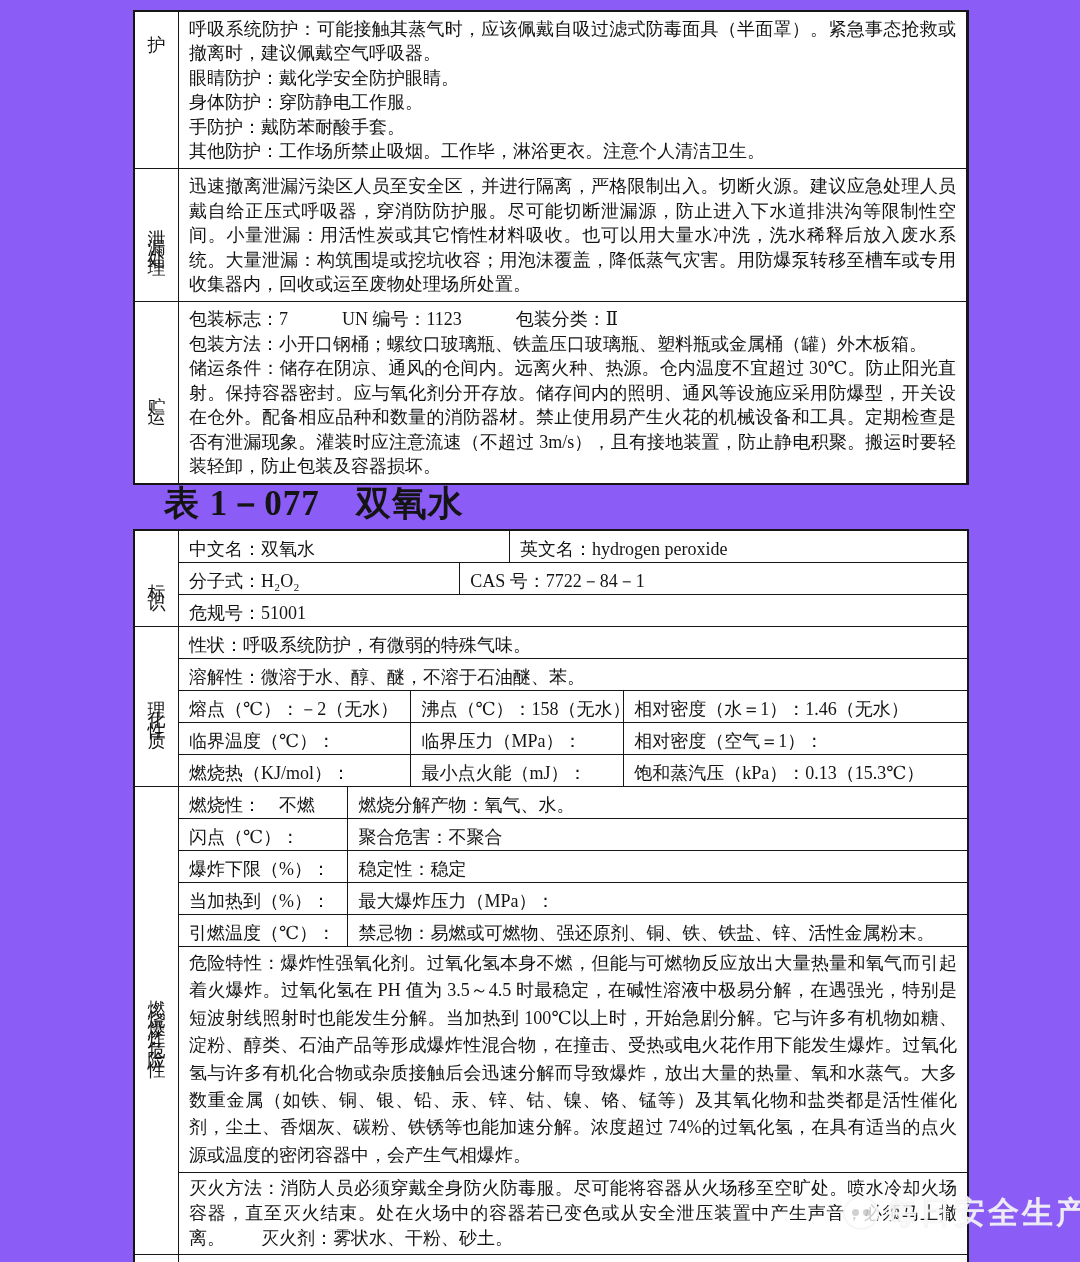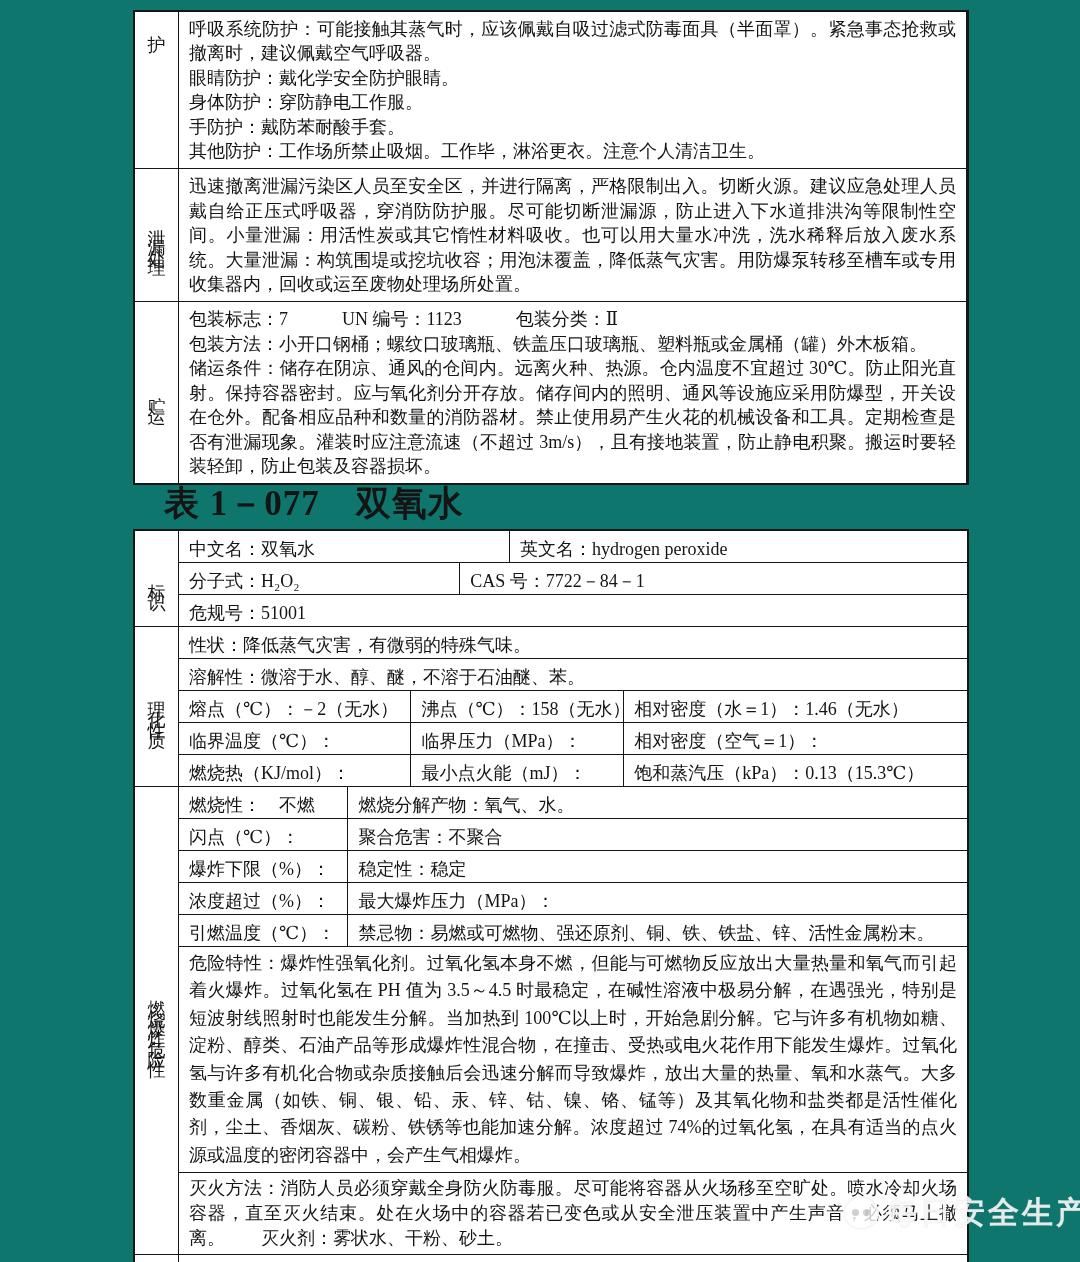--- a/index.html
+++ b/index.html
@@ -3,21 +3,21 @@
 <meta charset="utf-8">
 <style>
   * { box-sizing: border-box; margin: 0; padding: 0; }
   html, body { background: #ffffff; }
   body {
     width: 1080px; height: 1262px;
     position: relative; overflow: hidden;
     font-family: "Liberation Serif", "DejaVu Serif", serif;
     color: #141414;
   }
-  .page { position: absolute; inset: 0; background: #0f766e; }
+  .page { position: absolute; inset: 0; background: #8b5cf6; }
 
   
   .tbl { position: absolute; border: 2px solid #161616; background: #fff; }
   .sect { display: flex; border-bottom: 1px solid #161616; }
   .sect.last { border-bottom: none; }
   .lbl {
     flex: 0 0 44px; width: 44px;
     border-right: 1px solid #161616;
     display: flex; align-items: center; justify-content: center;
   }
@@ -170,21 +170,21 @@
         </div>
       </div>
     </div>
 
     <div class="sect">
       <div class="lbl">
         <span>理化性质</span>
       </div>
       <div class="rows">
         <div class="row h25">
-          <div class="cell">性状：降低蒸气灾害，有微弱的特殊气味。</div>
+          <div class="cell">性状：呼吸系统防护，有微弱的特殊气味。</div>
         </div>
         <div class="row h24">
           <div class="cell">溶解性：微溶于水、醇、醚，不溶于石油醚、苯。</div>
         </div>
         <div class="row c3b h24">
           <div class="cell">熔点（℃）：－2（无水）</div>
           <div class="cell">沸点（℃）：158（无水）</div>
           <div class="cell">相对密度（水＝1）：1.46（无水）</div>
         </div>
         <div class="row c3b h24">
@@ -211,21 +211,21 @@
         </div>
         <div class="row c2b h23">
           <div class="cell">闪点（℃）：</div>
           <div class="cell">聚合危害：不聚合</div>
         </div>
         <div class="row c2b h23">
           <div class="cell">爆炸下限（%）：</div>
           <div class="cell">稳定性：稳定</div>
         </div>
         <div class="row c2b h23">
-          <div class="cell">浓度超过（%）：</div>
+          <div class="cell">当加热到（%）：</div>
           <div class="cell">最大爆炸压力（MPa）：</div>
         </div>
         <div class="row c2b h23">
           <div class="cell">引燃温度（℃）：</div>
           <div class="cell">禁忌物：易燃或可燃物、强还原剂、铜、铁、铁盐、锌、活性金属粉末。</div>
         </div>
         <div class="row">
           <div class="cell pcell hazard-par">危险特性：爆炸性强氧化剂。过氧化氢本身不燃，但能与可燃物反应放出大量热量和氧气而引起着火爆炸。过氧化氢在 PH 值为 3.5～4.5 时最稳定，在碱性溶液中极易分解，在遇强光，特别是短波射线照射时也能发生分解。当加热到 100℃以上时，开始急剧分解。它与许多有机物如糖、淀粉、醇类、石油产品等形成爆炸性混合物，在撞击、受热或电火花作用下能发生爆炸。过氧化氢与许多有机化合物或杂质接触后会迅速分解而导致爆炸，放出大量的热量、氧和水蒸气。大多数重金属（如铁、铜、银、铅、汞、锌、钴、镍、铬、锰等）及其氧化物和盐类都是活性催化剂，尘土、香烟灰、碳粉、铁锈等也能加速分解。浓度超过 74%的过氧化氢，在具有适当的点火源或温度的密闭容器中，会产生气相爆炸。</div>
         </div>
         <div class="row">

